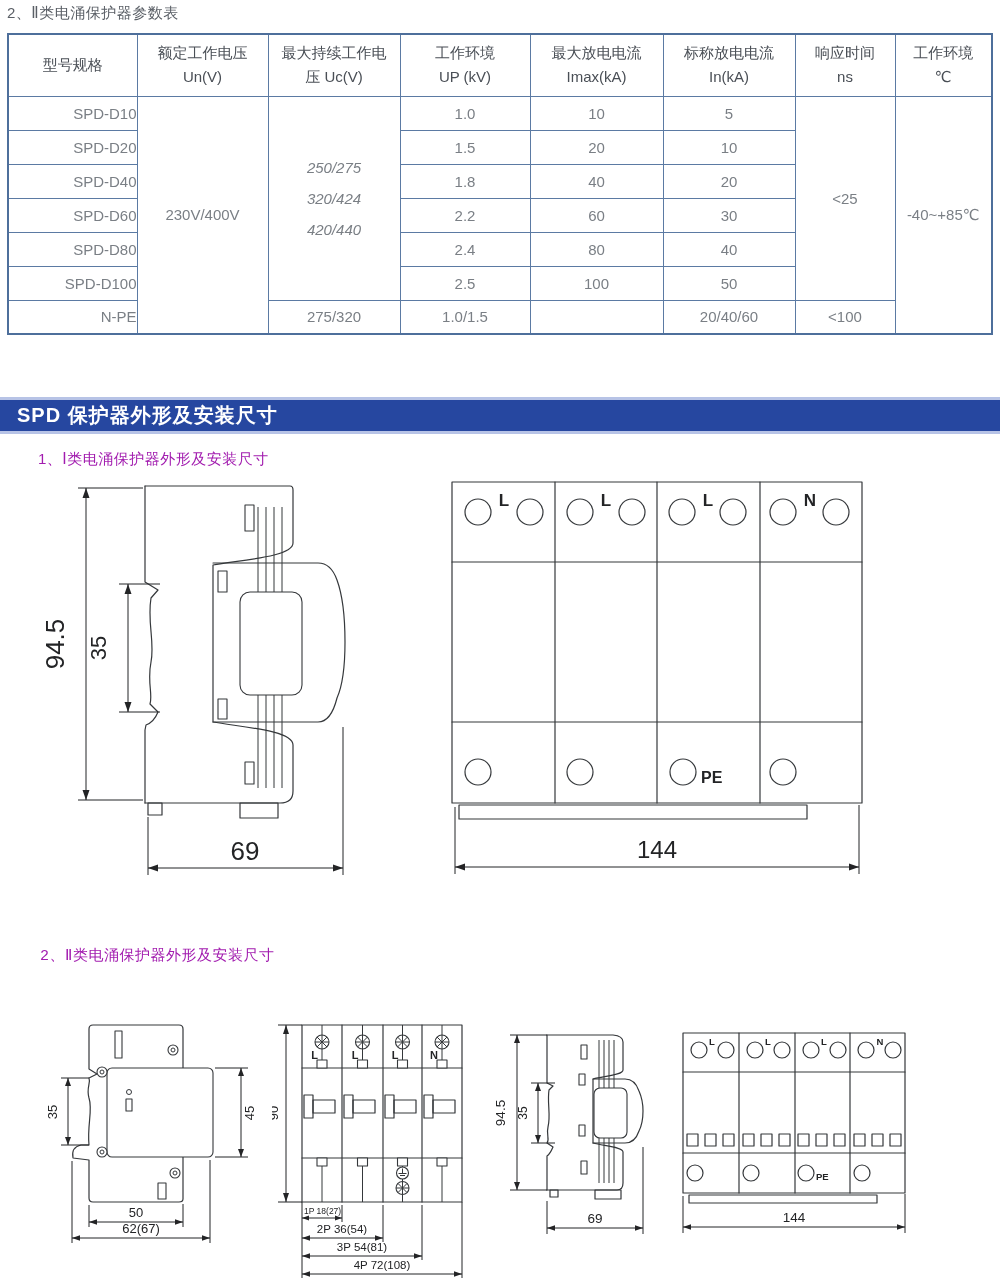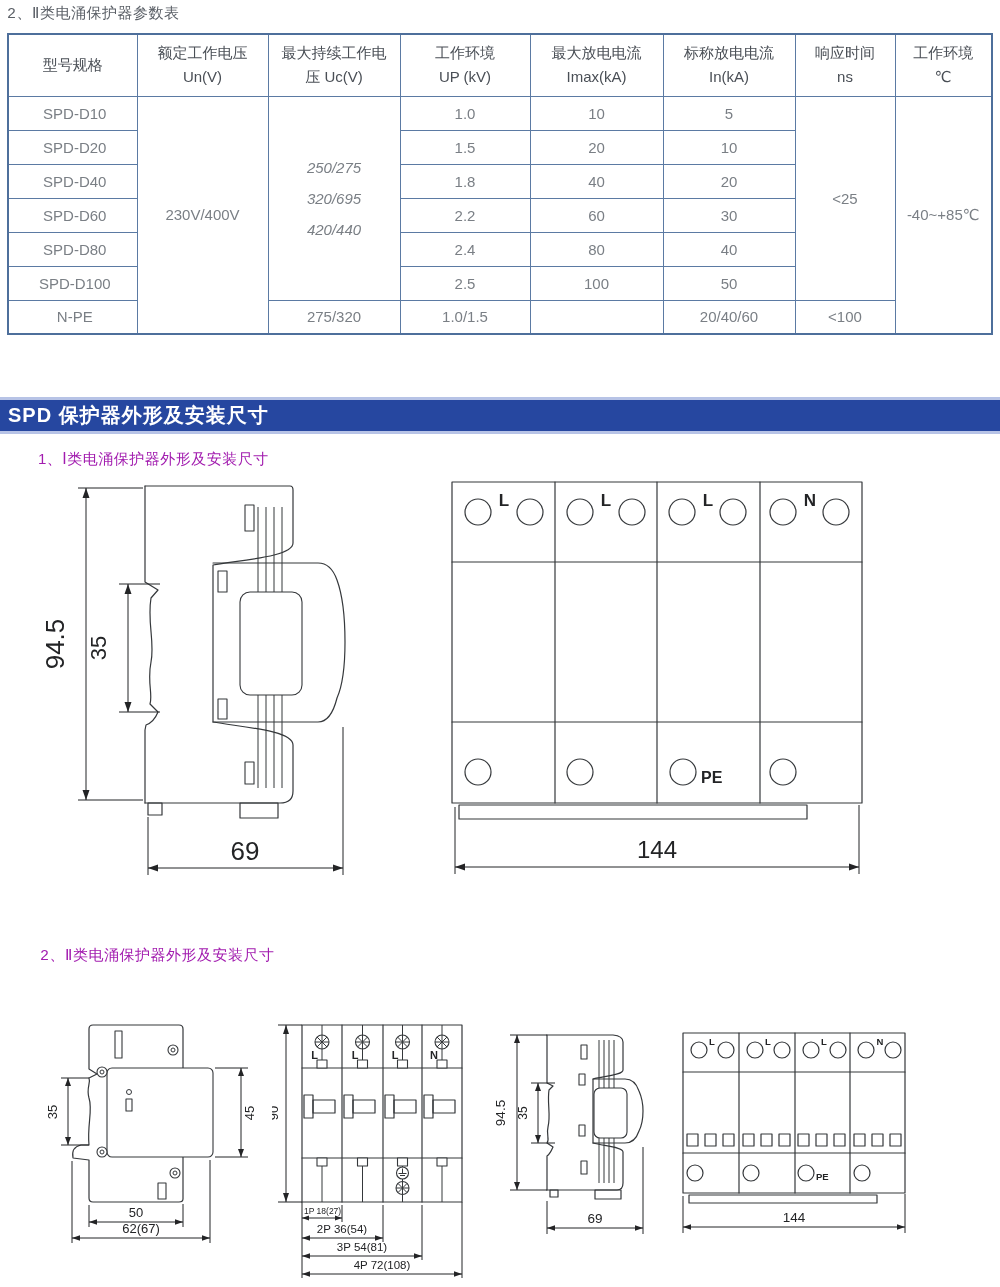--- a/index.html
+++ b/index.html
@@ -1,43 +1,43 @@
 <!DOCTYPE html>
 <html><head>
 <meta charset="utf-8">
 <style>
   html,body{margin:0;padding:0;}
   body{
     width:1000px;height:1287px;position:relative;background:#ffffff;
     font-family:"Liberation Sans","DejaVu Sans",sans-serif;overflow:hidden;
   }
   .abs{position:absolute;}
-  .doc-title{left:7px;top:4px;font-size:15px;color:#5a5f66;letter-spacing:.5px;font-family:Liberation Mono, monospace;}
+  .doc-title{left:7px;top:4px;font-size:15px;color:#5a5f66;letter-spacing:.5px;}
   .sec-title{font-size:15px;color:#a21caf;letter-spacing:.5px;}
   .sec1{left:38px;top:450px;}
   .sec2{left:40px;top:946px;font-family:Liberation Mono, monospace;}
   .banner{
     left:0;top:397px;width:1000px;height:37px;box-sizing:border-box;
     background:#2647a0;border-top:3px solid #b7c3e6;border-bottom:3px solid #b7c3e6;
-    color:#ffffff;font-size:20px;font-weight:bold;line-height:30px;padding-left:8px;
+    color:#ffffff;font-size:20px;font-weight:bold;line-height:30px;padding-left:17px;
     letter-spacing:1px;
   }
   table.spec{
     left:7px;top:25px;border-collapse:collapse;table-layout:fixed;width:986px;
     position:absolute;border:2px solid #4e6f9b;margin-top:8px;
   }
   table.spec th,table.spec td{
     border:1px solid #5b7aa3;text-align:center;vertical-align:middle;
     font-weight:normal;font-size:15px;color:#7a7f85;padding:0;
     overflow:hidden;
   }
   table.spec th{color:#4a4f56;}
   table.spec .hrow{height:62px;}
   table.spec .drow{height:34px;}
-  table.spec td.model{text-align:center;padding-left:4px;}
+  table.spec td.model{text-align:right;padding-left:4px;}
   .h2l div{line-height:24px;}
   .uc3 div{line-height:31px;font-style:italic;}
   
   svg .ol{stroke:#35383b;fill:none;stroke-width:1.2;stroke-linejoin:round;stroke-linecap:round;}
   svg .th{stroke:#35383b;fill:none;stroke-width:1;}
   svg .wf{stroke:#35383b;fill:#ffffff;stroke-width:1.1;stroke-linejoin:round;}
   svg .dim{stroke:#232426;fill:none;stroke-width:1;}
   svg .arw{fill:#232426;stroke:none;}
   svg text{fill:#232426;stroke:none;font-family:"Liberation Sans","DejaVu Sans",sans-serif;}
 </style>
@@ -90,21 +90,21 @@
     <th class="h2l">
           <div>工作环境</div>
           <div>℃</div>
         </th>
   </tr>
   <tr class="drow">
     <td class="model">SPD-D10</td>
     <td rowspan="7">230V/400V</td>
     <td rowspan="6" class="uc3">
       <div>250/275</div>
-      <div>320/695</div>
+      <div>320/424</div>
       <div>420/440</div>
     </td>
     <td>1.0</td>
     <td>10</td>
     <td>5</td>
     <td rowspan="6">&lt;25</td>
     <td rowspan="7">-40~+85℃</td>
   </tr>
   <tr class="drow">
     <td class="model">SPD-D20</td>

